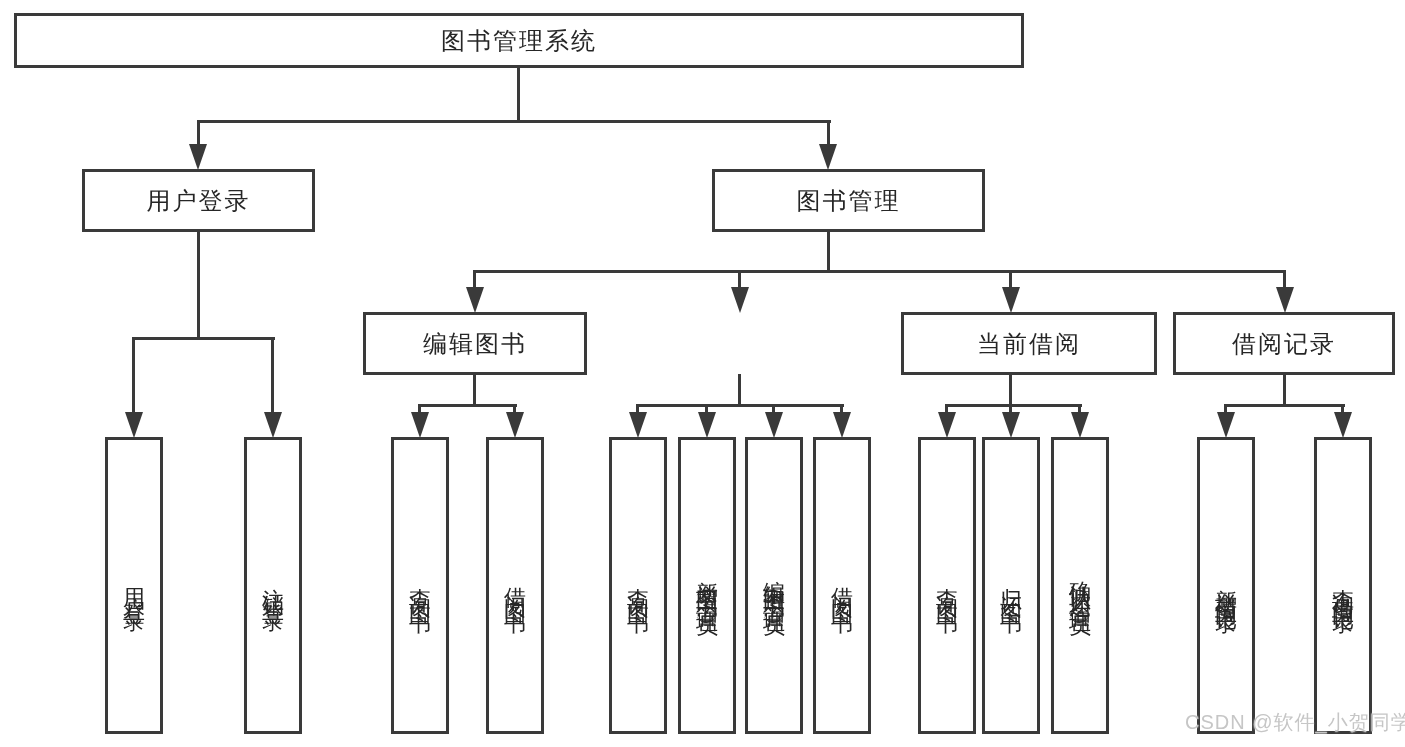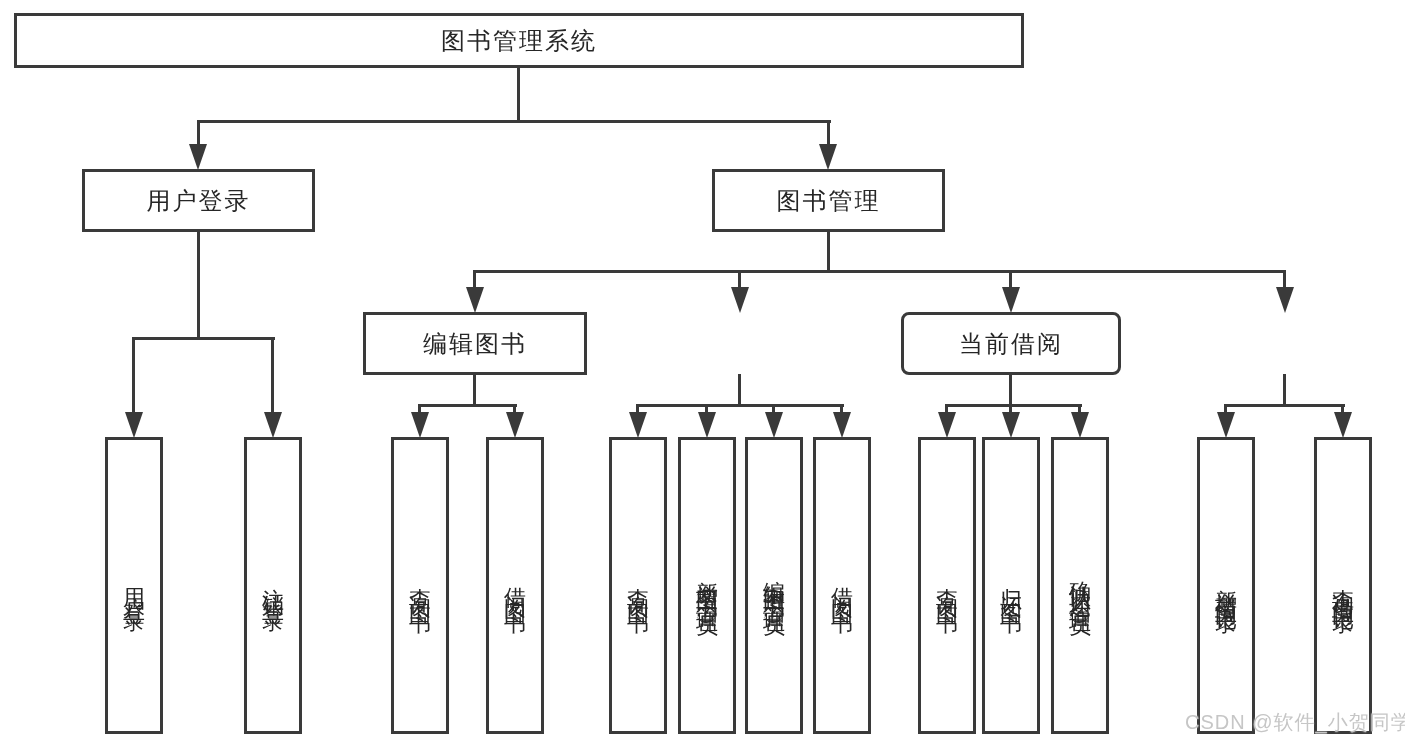--- a/index.html
+++ b/index.html
@@ -66,42 +66,43 @@
   <div class="box h" style="left:14px; top:13px; width:1010px; height:55px;">图书管理系统</div>
 
   <div class="vline" style="left:517px; top:68px; height:55px;"></div>
   <div class="hline" style="left:197px; top:120px; width:634px;"></div>
   <div class="vline" style="left:197px; top:120px; height:30px;"></div>
   <div class="ahead" style="left:189px; top:144px;"></div>
   <div class="vline" style="left:827px; top:120px; height:30px;"></div>
   <div class="ahead" style="left:819px; top:144px;"></div>
 
   <div class="box h" style="left:82px; top:169px; width:233px; height:63px;">用户登录</div>
-  <div class="box h" style="left:712px; top:169px; width:233px; height:63px;">图书管理</div>
+  <div class="box h" style="left:712px; top:169px; width:273px; height:63px;">图书管理</div>
 
   <div class="vline" style="left:197px; top:231px; height:109px;"></div>
   <div class="hline" style="left:132px; top:337px; width:143px;"></div>
   <div class="vline" style="left:132px; top:337px; height:80px;"></div>
   <div class="ahead" style="left:125px; top:412px;"></div>
   <div class="vline" style="left:271px; top:337px; height:80px;"></div>
   <div class="ahead" style="left:264px; top:412px;"></div>
 
   <div class="vline" style="left:827px; top:231px; height:41px;"></div>
   <div class="hline" style="left:473px; top:270px; width:813px;"></div>
   <div class="vline" style="left:473px; top:270px; height:22px;"></div>
   <div class="ahead" style="left:466px; top:287px;"></div>
   <div class="vline" style="left:738px; top:270px; height:22px;"></div>
   <div class="ahead" style="left:731px; top:287px;"></div>
   <div class="vline" style="left:1009px; top:270px; height:22px;"></div>
   <div class="ahead" style="left:1002px; top:287px;"></div>
   <div class="vline" style="left:1283px; top:270px; height:22px;"></div>
   <div class="ahead" style="left:1276px; top:287px;"></div>
 
   <div class="box h" style="left:363px; top:312px; width:224px; height:63px;">编辑图书</div>
-  <div class="box h" style="left:901px; top:312px; width:220px; height:63px;border-radius:8px;">当前借阅</div>
+  <div class="box h" style="left:901px; top:312px; width:256px; height:63px;">当前借阅</div>
+  <div class="box h" style="left:1173px; top:312px; width:222px; height:63px;">借阅记录</div>
 
   <div class="vline" style="left:473px; top:374px; height:33px;"></div>
   <div class="hline" style="left:418px; top:404px; width:99px;"></div>
   <div class="vline" style="left:418px; top:404px; height:14px;"></div>
   <div class="ahead" style="left:411px; top:412px;"></div>
   <div class="vline" style="left:513px; top:404px; height:14px;"></div>
   <div class="ahead" style="left:506px; top:412px;"></div>
 
   <div class="vline" style="left:738px; top:374px; height:33px;"></div>
   <div class="hline" style="left:636px; top:404px; width:208px;"></div>

